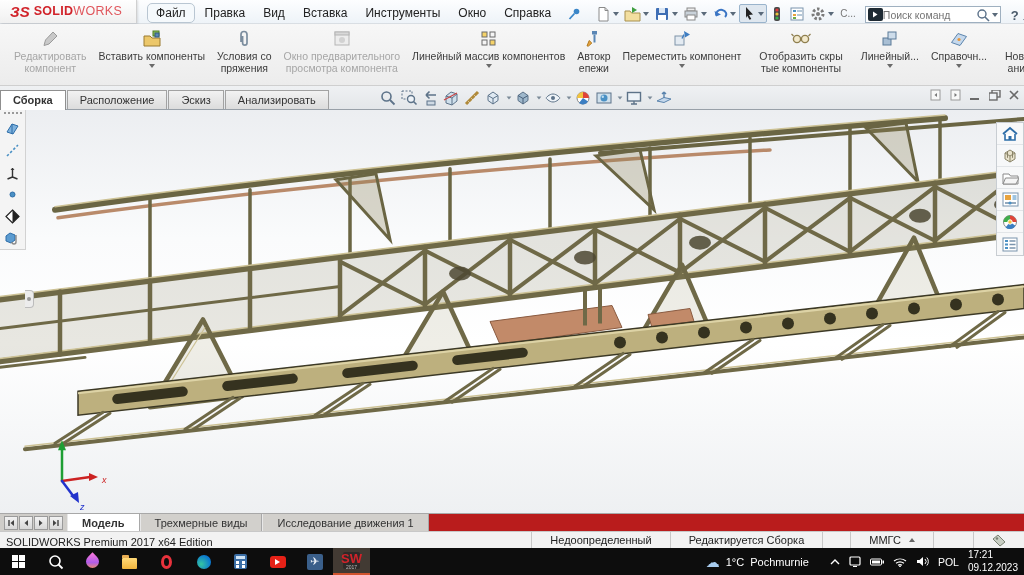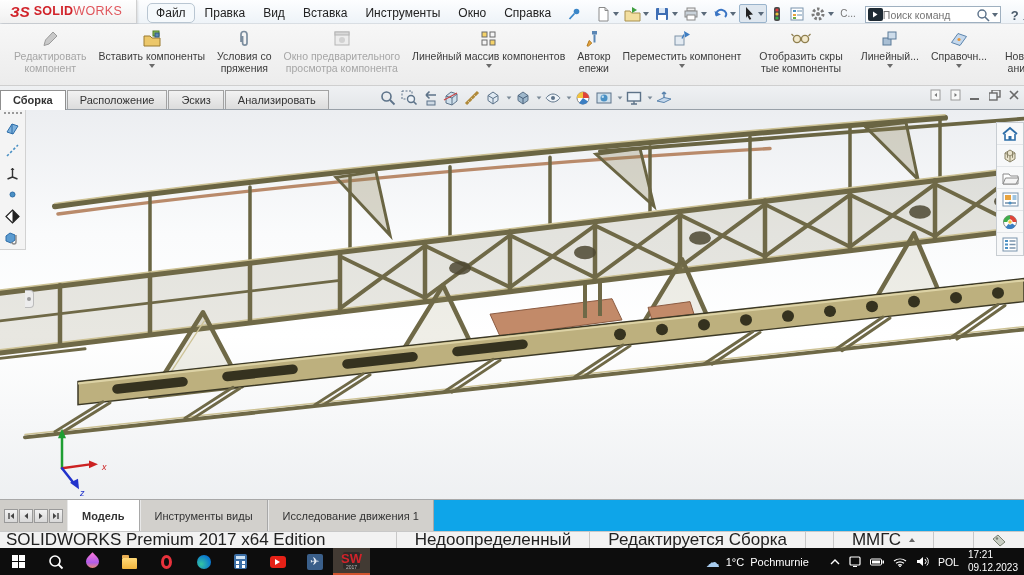--- a/index.html
+++ b/index.html
@@ -51,28 +51,28 @@
 .fstrip{position:absolute;left:0;top:0;width:26px;height:140px;background:#f4f4f4;border-right:1px solid #d2d2d2;border-bottom:1px solid #d2d2d2;display:flex;flex-direction:column;align-items:center;padding-top:2px;gap:5px}
 .fdots{width:18px;border-top:2px dotted #9a9a9a;height:3px}
 .fic{cursor:pointer;display:flex;align-items:center;justify-content:center;width:18px;height:17px}
 .flyout{position:absolute;left:25px;top:180px;width:9px;height:18px;background:#ececec;border:1px solid #bcbcbc;border-left:none;border-radius:0 4px 4px 0;cursor:pointer;display:flex;align-items:center;justify-content:center}
 .flyout i{width:4px;height:4px;border-radius:50%;background:#9a9a9a}
 .taskpane{position:absolute;right:0;top:12px;width:28px;background:#f7f8f9;border:1px solid #c8cdd2;display:flex;flex-direction:column}
 .tpbtn{height:22px;display:flex;align-items:center;justify-content:center;border-bottom:1px solid #e2e5e8;cursor:pointer}
 .tpbtn:last-child{border-bottom:none}
 
 
-.doctabs{height:32px;background:#0ea5e9;border-top:1px solid #a8a8a8;display:flex;align-items:stretch;flex:none}
+.doctabs{height:18px;background:#b91c1c;border-top:1px solid #a8a8a8;display:flex;align-items:stretch;flex:none}
 .navbtns{display:flex;align-items:center;gap:1px;padding:0 4px;background:#cfcdc9}
 .nb{width:14px;height:14px;background:linear-gradient(#f2f2f2,#d8d8d8);border:1px solid #9a9a9a;display:flex;align-items:center;justify-content:center;cursor:pointer}
 .dtab{padding:2px 14px;font-size:11px;background:#d2d0cc;border-right:1px solid #a8a8a8;border-left:1px solid #e8e8e8;display:flex;align-items:center;cursor:pointer;color:#333}
 .dtab.active{background:#fff;font-weight:bold}
 
 
-.statusbar{height:17px;background:#f2f2f2;border-top:1px solid #c8c8c8;display:flex;align-items:center;font-size:17px;flex:none}
+.statusbar{height:17px;background:#f2f2f2;border-top:1px solid #c8c8c8;display:flex;align-items:flex-end;font-size:11px;flex:none}
 .sb-left{padding-left:6px;color:#222}
 .sb-sp{flex:1}
 .sb-cell{border-left:1px solid #c8c8c8;height:100%;display:flex;align-items:center;padding:0 18px;color:#222}
 .sb-cell.empty{width:28px;padding:0}
 .upcaret{width:0;height:0;border-left:3px solid transparent;border-right:3px solid transparent;border-bottom:4px solid #666;margin-left:8px}
 
 
 .taskbar{height:27px;background:#0d0d0d;display:flex;align-items:stretch;color:#fff;flex:none}
 .tbtn{width:37px;display:flex;align-items:center;justify-content:center;cursor:pointer}
 .tbtn.active-app{background:#423a33;border-bottom:2px solid #d0542e}
@@ -665,21 +665,21 @@
           </svg>
         </span>
       <span class="nb">
           <svg width="8" height="8">
             <path d="M6 1v6" stroke="#444" stroke-width="1.4"></path>
             <path d="M1 1l3.5 3L1 7z" fill="#444"></path>
           </svg>
         </span>
     </div>
     <div class="dtab active">Модель</div>
-    <div class="dtab">Инструменты виды</div>
+    <div class="dtab">Трехмерные виды</div>
     <div class="dtab">Исследование движения 1</div>
   </div>
 
   <div class="statusbar">
     <span class="sb-left">SOLIDWORKS Premium 2017 x64 Edition</span>
     <span class="sb-sp"></span>
     <span class="sb-cell">Недоопределенный</span>
     <span class="sb-cell">Редактируется Сборка</span>
     <span class="sb-cell empty"></span>
     <span class="sb-cell">

